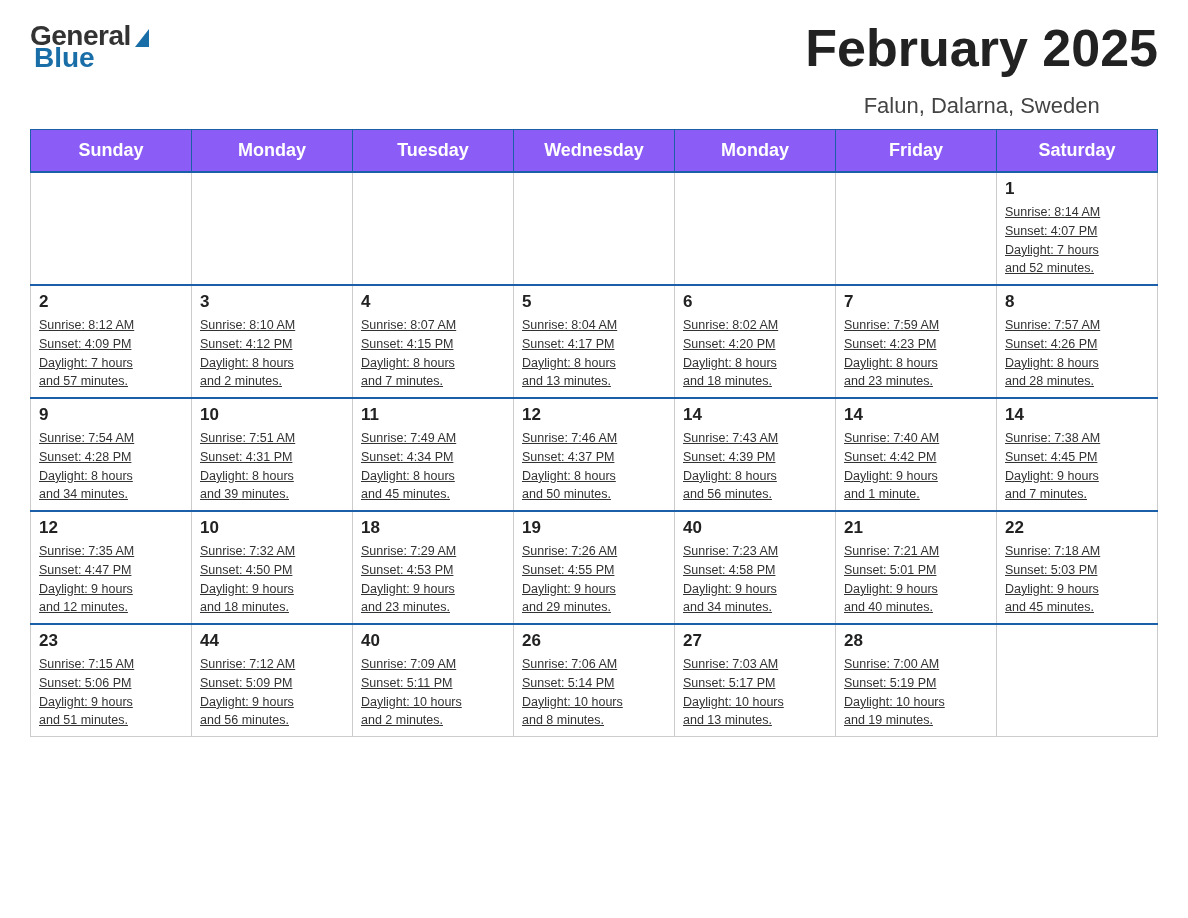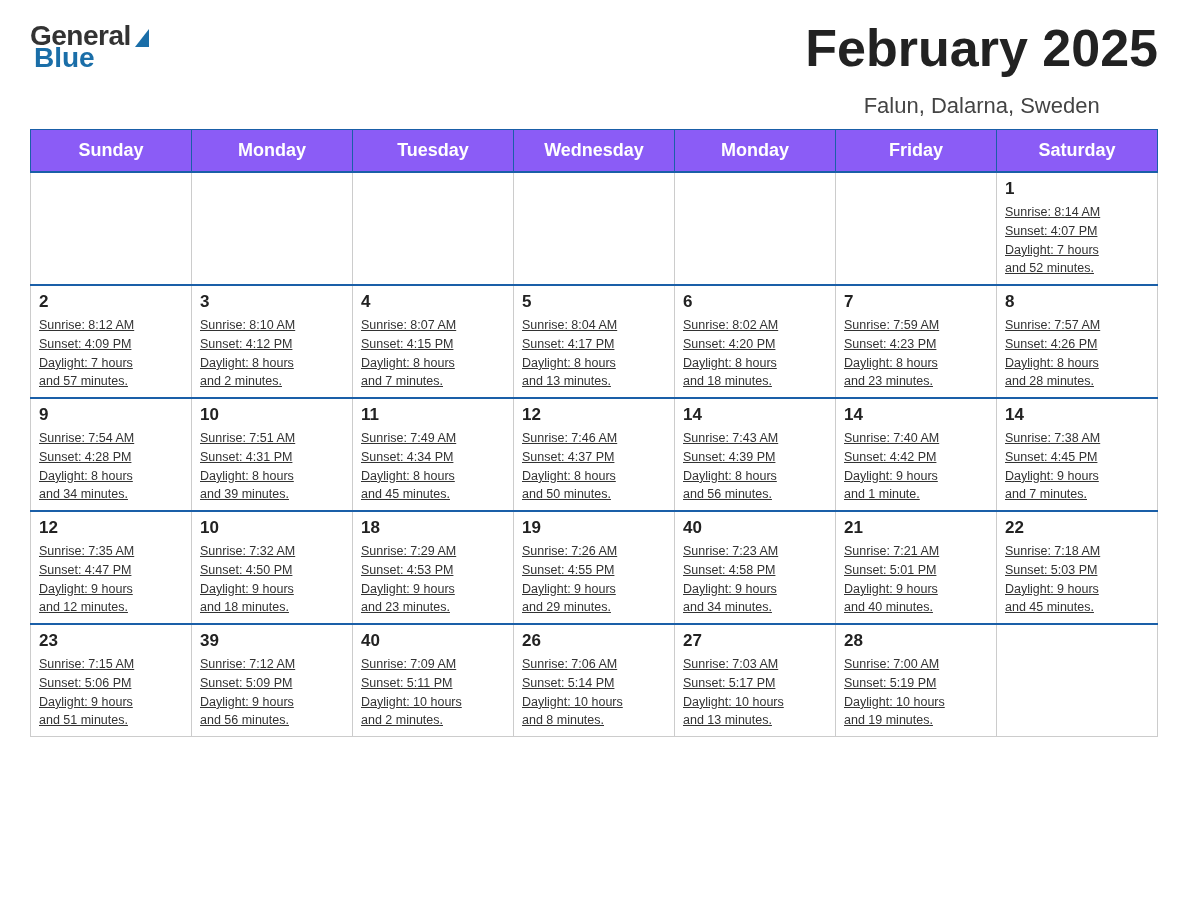--- a/index.html
+++ b/index.html
@@ -238,21 +238,21 @@
           <span class="day-num">22</span>
           <div class="day-info">Sunrise: 7:18 AM<br>Sunset: 5:03 PM<br>Daylight: 9 hours<br>and 45 minutes.</div>
         </td>
       </tr>
       <tr class="week-row">
         <td>
           <span class="day-num">23</span>
           <div class="day-info">Sunrise: 7:15 AM<br>Sunset: 5:06 PM<br>Daylight: 9 hours<br>and 51 minutes.</div>
         </td>
         <td>
-          <span class="day-num">39</span>
+          <span class="day-num">44</span>
           <div class="day-info">Sunrise: 7:12 AM<br>Sunset: 5:09 PM<br>Daylight: 9 hours<br>and 56 minutes.</div>
         </td>
         <td>
           <span class="day-num">40</span>
           <div class="day-info">Sunrise: 7:09 AM<br>Sunset: 5:11 PM<br>Daylight: 10 hours<br>and 2 minutes.</div>
         </td>
         <td>
           <span class="day-num">26</span>
           <div class="day-info">Sunrise: 7:06 AM<br>Sunset: 5:14 PM<br>Daylight: 10 hours<br>and 8 minutes.</div>
         </td>

